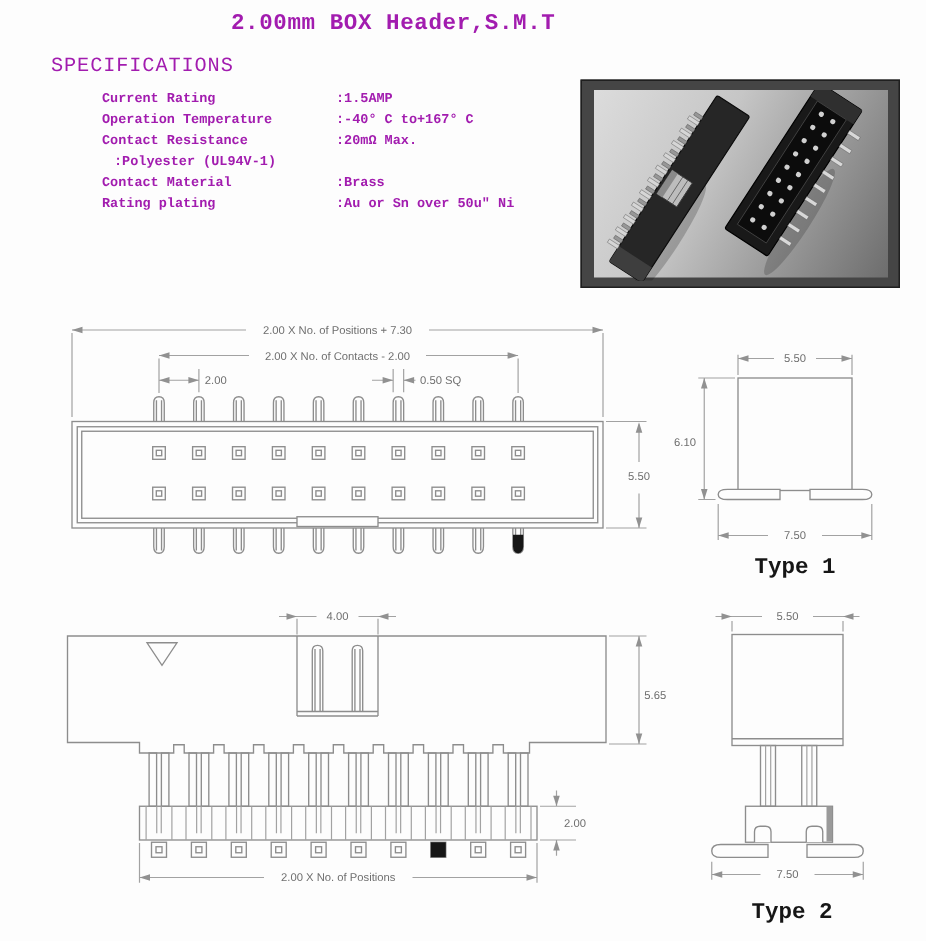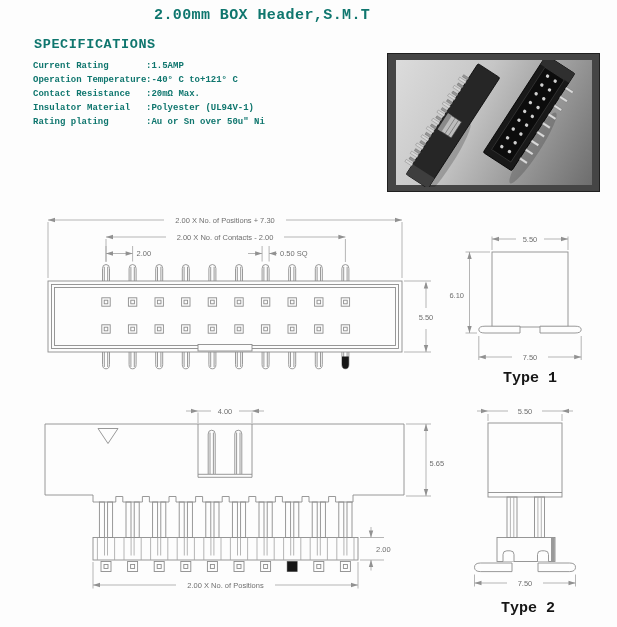--- a/index.html
+++ b/index.html
@@ -1,23 +1,23 @@
 <!DOCTYPE html>
 <html><head>
 <meta charset="utf-8">
 <style>
   html,body{margin:0;padding:0;background:#fcfcfc;}
   .page{position:relative;width:617px;height:627px;background:#fdfdfd;overflow:hidden;
-        font-family:"Liberation Mono", monospace;color:#0f766e;}
+        font-family:"Liberation Mono", monospace;color:#a21caf;}
   .title{position:absolute;left:154px;top:7px;font-size:15px;font-weight:bold;letter-spacing:.4px;white-space:pre;}
-  .spec-heading{position:absolute;left:34px;top:37px;font-size:13.5px;font-weight:bold;letter-spacing:.6px;}
+  .spec-heading{position:absolute;left:34px;top:37px;font-size:13.5px;font-weight:normal;letter-spacing:.6px;}
   .spec-table{position:absolute;left:33px;top:59px;font-size:9px;font-weight:bold;line-height:14px;}
   .spec-row{display:flex;white-space:pre;}
-  .spec-label{width:113px;flex:0 0 113px;}
-  .spec-value{white-space:pre;}
+  .spec-label{width:113px;flex:0 0 113px;margin-left:35px;}
+  .spec-value{white-space:pre;margin-left:43px;}
   .photo{position:absolute;left:387px;top:53px;width:213px;height:139px;background:#454545;
          border:1px solid #1f1f1f;box-sizing:border-box;}
   .photo-panel{position:absolute;left:8px;top:6px;right:7px;bottom:6px;
          background:linear-gradient(118deg,#dcdcdc 0%,#c6c6c6 38%,#9b9b9b 68%,#6d6d6d 100%);}
   .photo-panel svg{position:absolute;left:0;top:0;}
   .drawings{position:absolute;left:0;top:200px;}
   .ln{stroke:#8d8d8d;fill:none;stroke-width:.9;}
   .lnw{stroke:#8d8d8d;fill:#fdfdfd;stroke-width:.9;}
   .dim{stroke:#a2a2a2;fill:none;stroke-width:.8;}
   .ar{fill:#919191;stroke:none;}
@@ -28,23 +28,24 @@
 </head>
 <body>
 
 <div class="page">
 
   <div class="title">2.00mm BOX Header,S.M.T</div>
   <div class="spec-heading">SPECIFICATIONS</div>
 
   <div class="spec-table">
     <div class="spec-row"><span class="spec-label">Current Rating</span><span class="spec-value">:1.5AMP</span></div>
-    <div class="spec-row"><span class="spec-label">Operation Temperature</span><span class="spec-value">:-40° C to+121° C</span></div>
+    <div class="spec-row"><span class="spec-label">Operation Temperature</span><span class="spec-value">:-40° C to+167° C</span></div>
     <div class="spec-row"><span class="spec-label">Contact Resistance</span><span class="spec-value">:20mΩ Max.</span></div>
-    <div class="spec-row"><span class="spec-label">Insulator Material</span><span class="spec-value">:Polyester (UL94V-1)</span></div>
+    <div class="spec-row"><span class="spec-value">:Polyester (UL94V-1)</span></div>
+    <div class="spec-row"><span class="spec-label">Contact Material</span><span class="spec-value">:Brass</span></div>
     <div class="spec-row"><span class="spec-label">Rating plating</span><span class="spec-value">:Au or Sn over 50u" Ni</span></div>
   </div>
 
   <div class="photo">
     <div class="photo-panel">
       <svg width="198" height="127" viewBox="0 0 198 127">
         <defs>
           <rect id="pinA" width="2.6" height="8" fill="#d6d6d6" stroke="#5a5a5a" stroke-width="0.3"></rect>
           <rect id="pinB" width="2.4" height="6" fill="#979797" stroke="#4a4a4a" stroke-width="0.3"></rect>
           <rect id="pinC" width="2.6" height="8.5" fill="#d8d8d8" stroke="#5a5a5a" stroke-width="0.3"></rect>

